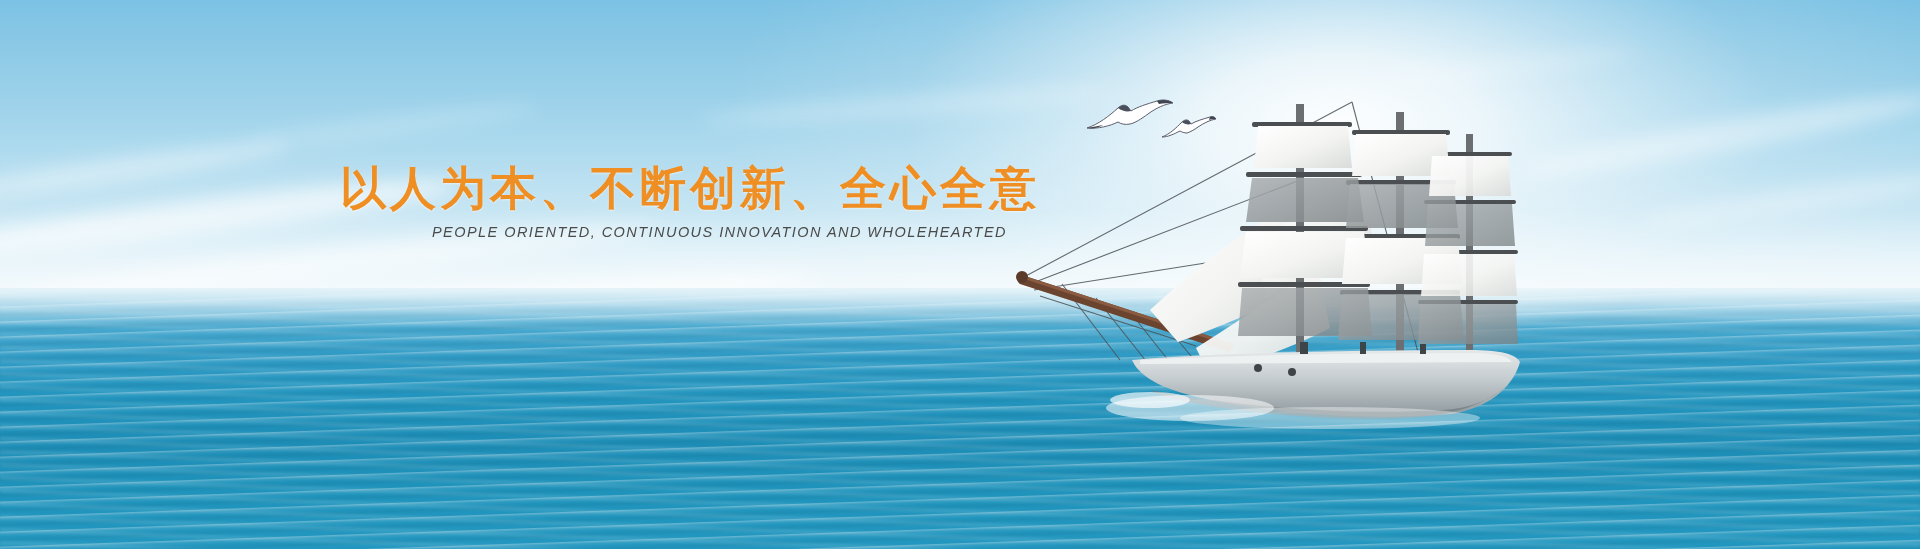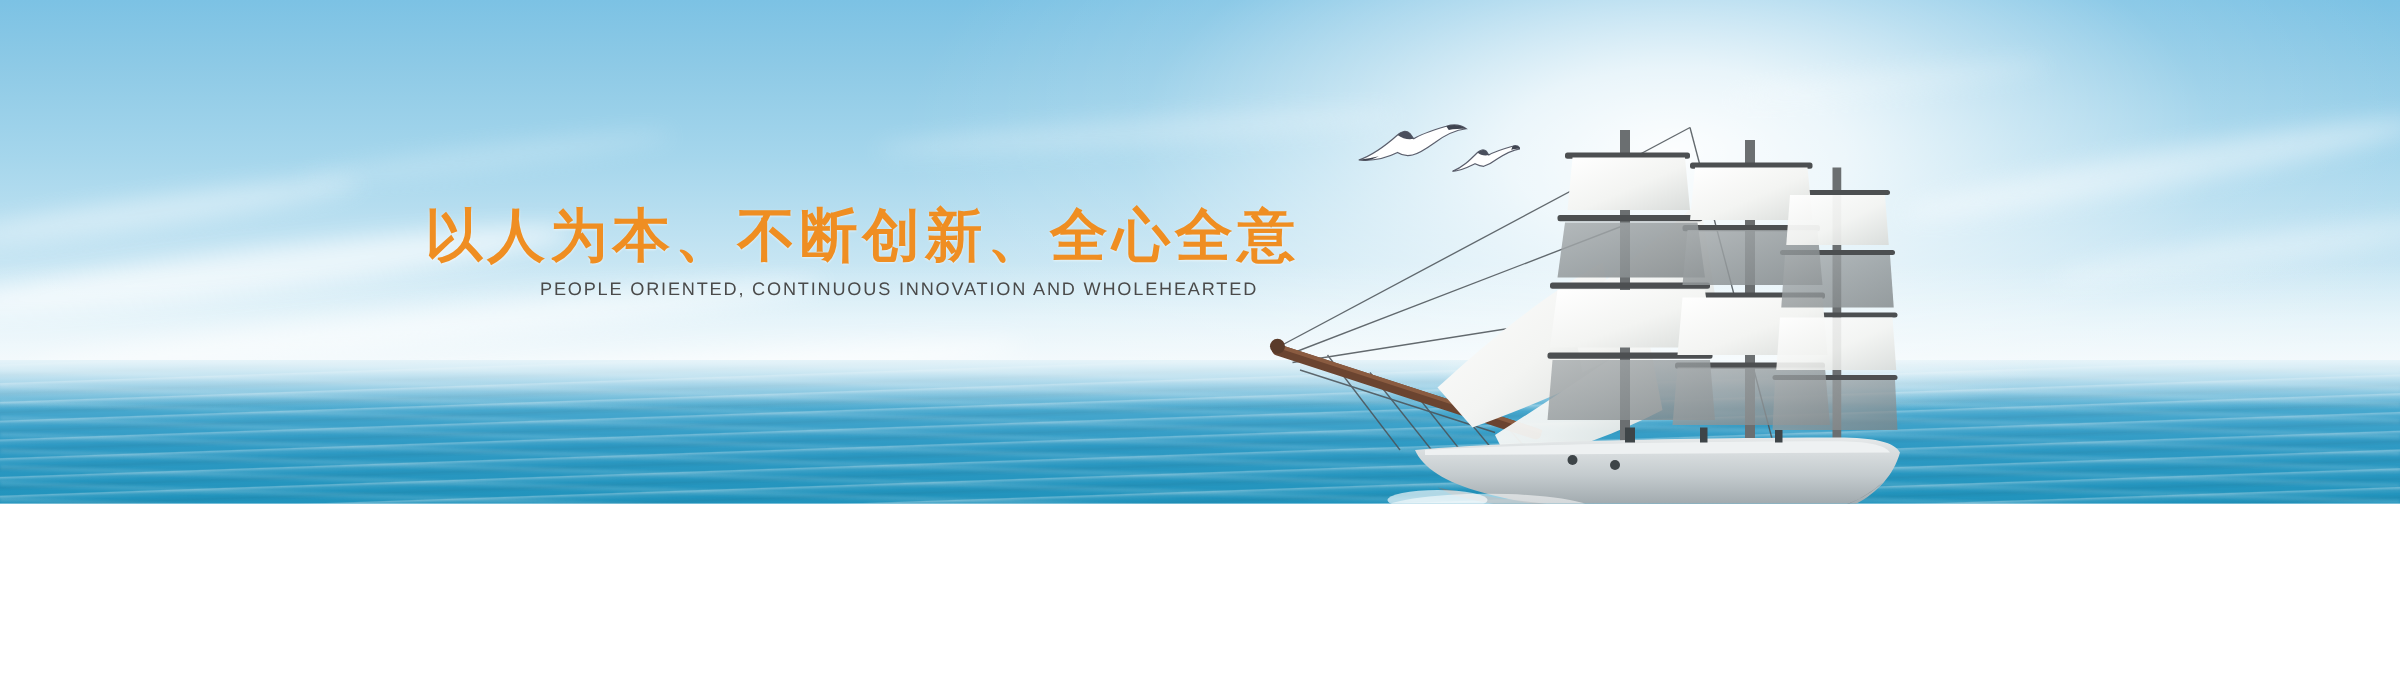--- a/index.html
+++ b/index.html
@@ -1,19 +1,19 @@
 <!DOCTYPE html>
 <html><head>
 <meta charset="utf-8">
 <style>
   html,body{margin:0;padding:0;background:#fff;}
   body{font-family:"Liberation Sans",sans-serif;}
 
   .banner{
-    position:relative;width:1920px;height:403px;overflow:hidden;
+    position:relative;width:1920px;height:549px;overflow:hidden;
     background:#bfe2f2;
   }
 
   
   .sky{
     position:absolute;left:0;top:0;width:1920px;height:300px;
     background:
       radial-gradient(ellipse 620px 300px at 1340px 120px,
         rgba(255,255,255,.97) 0%, rgba(255,255,255,.80) 22%,
         rgba(255,255,255,.45) 45%, rgba(255,255,255,.12) 70%,
@@ -82,21 +82,21 @@
 
   
   .headline{
     position:absolute;left:340px;top:158px;
     font-size:46px;font-weight:bold;letter-spacing:4px;
     color:#ef8e22;white-space:nowrap;
     text-shadow:0 1px 2px rgba(255,255,255,.55);
   }
   .subtitle{
     position:absolute;left:432px;top:224px;
-    font-size:14.5px;letter-spacing:1.45px;color:#4a4a4a;white-space:nowrap;
+    font-size:14.5px;letter-spacing:1.45px;color:#4a4a4a;white-space:nowrap;font-style:italic;
   }
 
   
   .bird{position:absolute;}
 
   
   .ship{position:absolute;left:1000px;top:60px;width:560px;height:400px;}
 </style>
 </head>
 <body>

